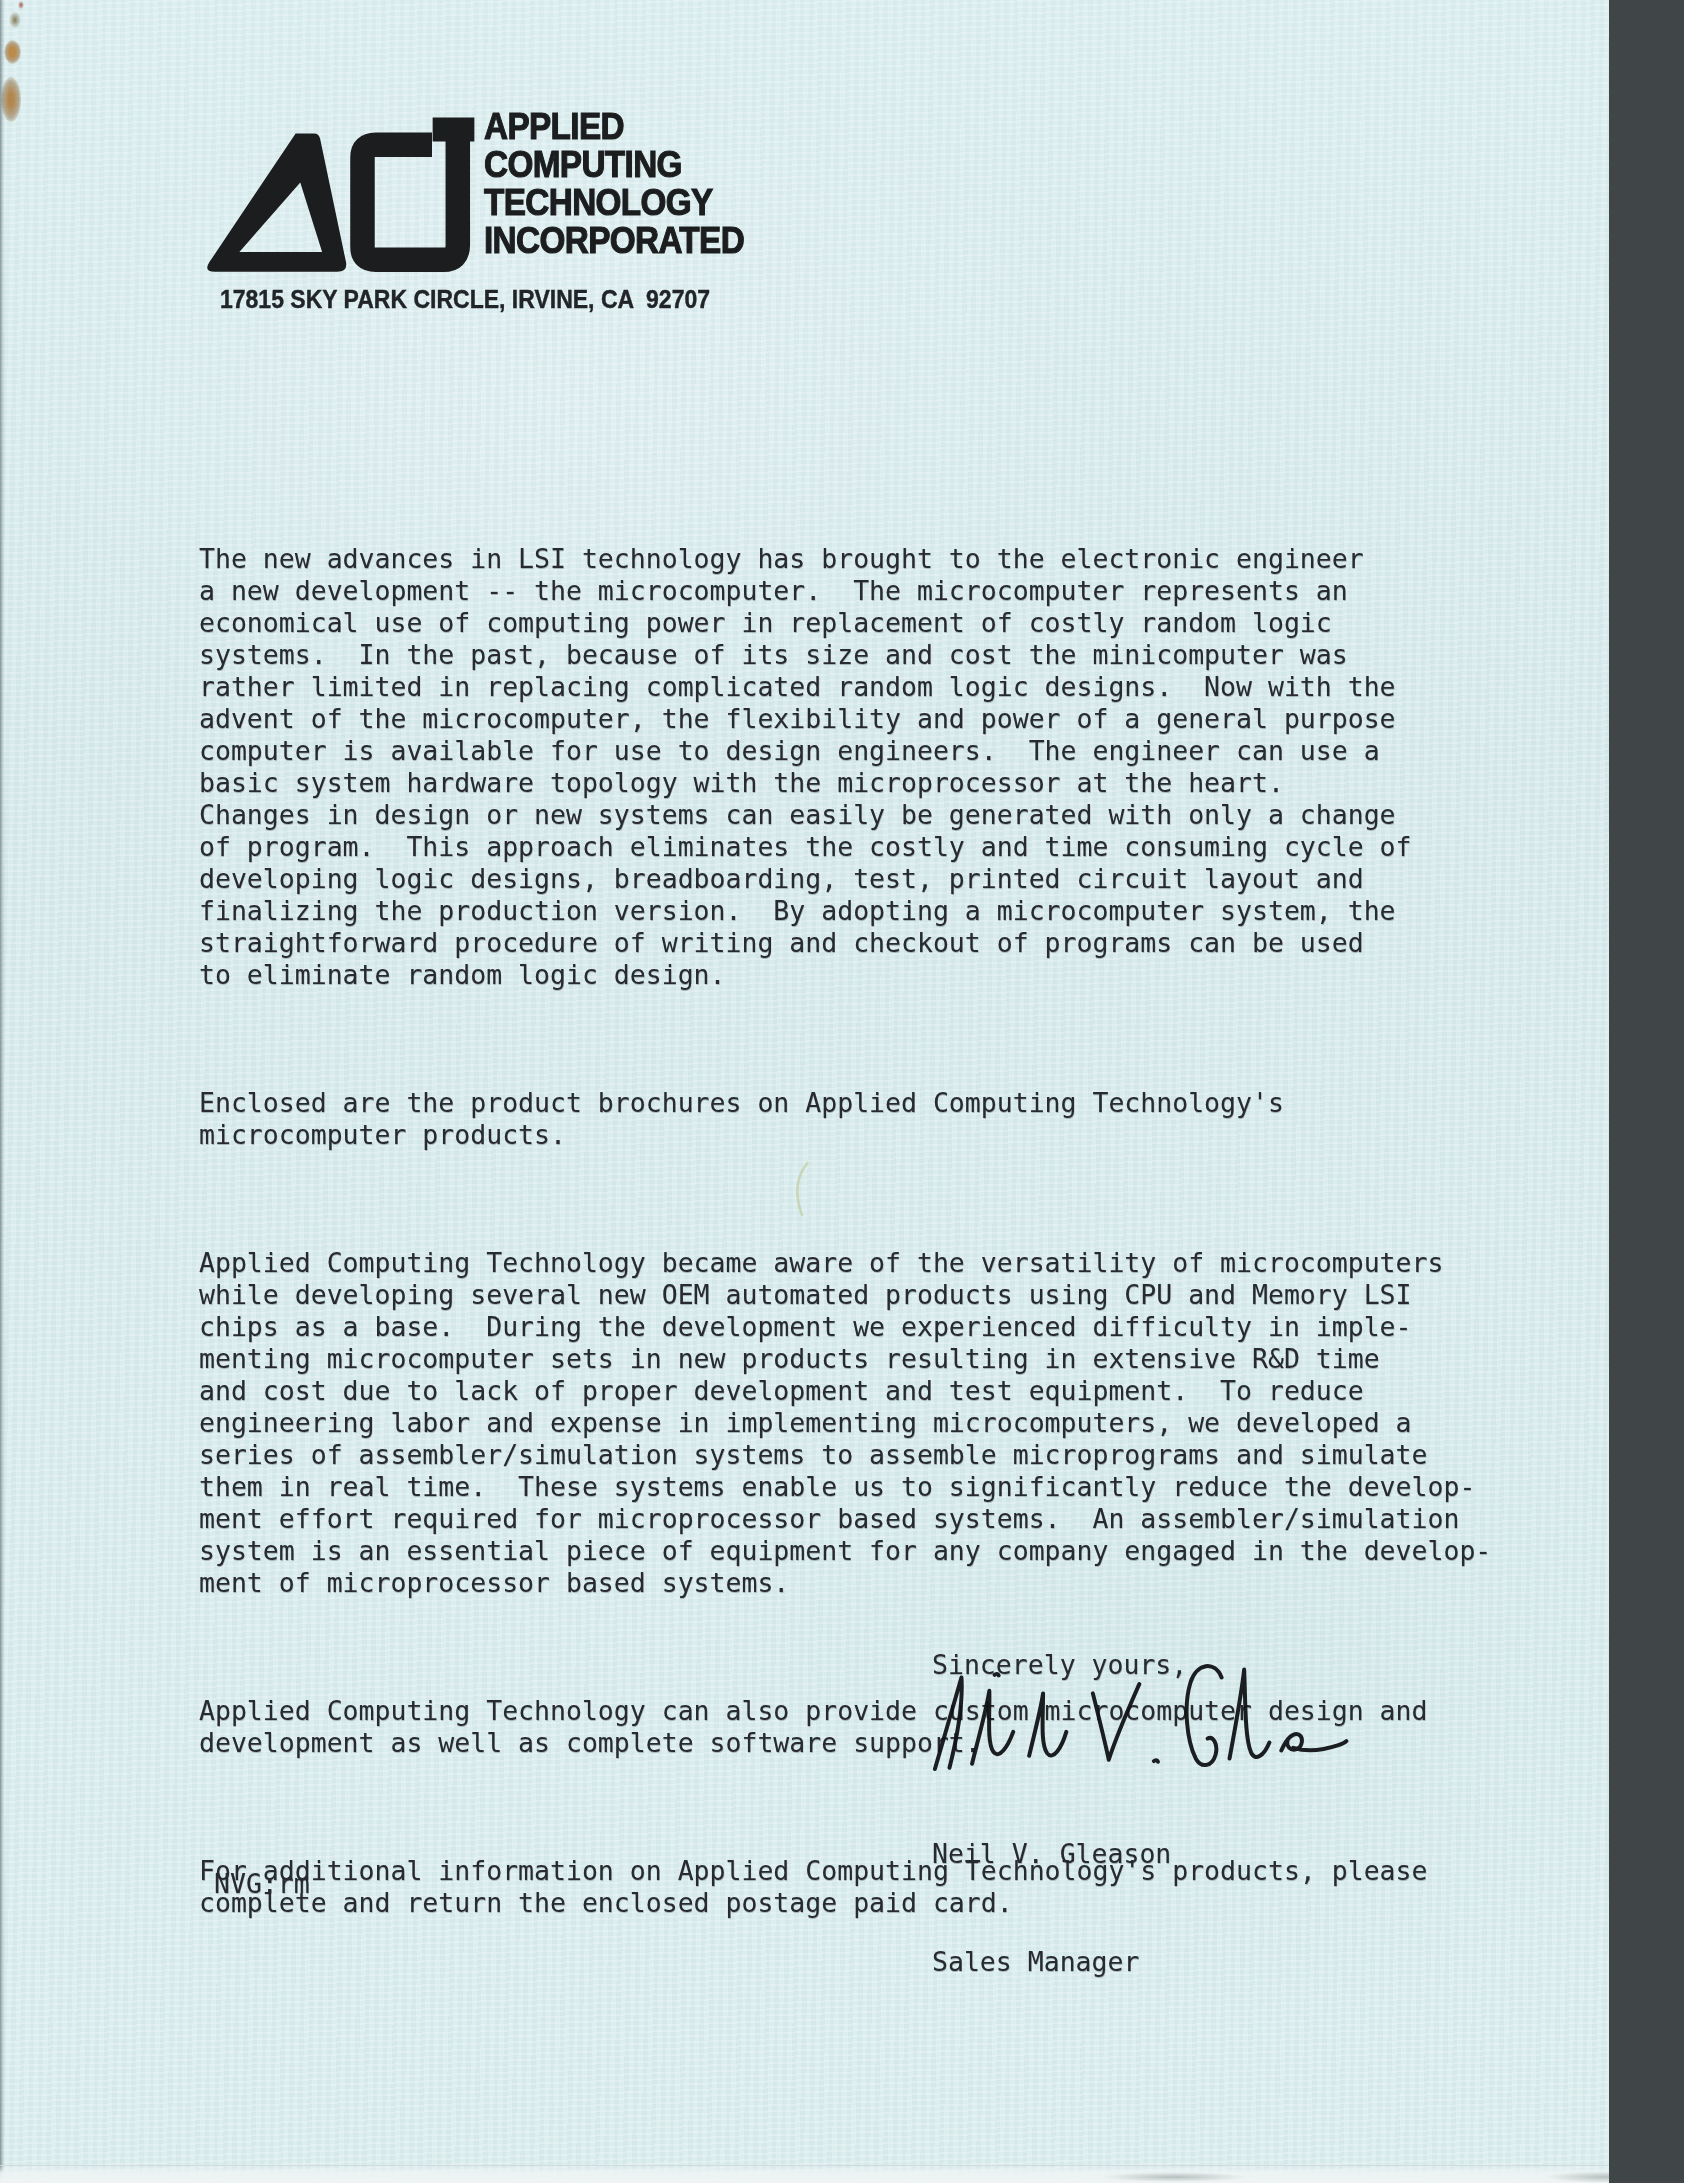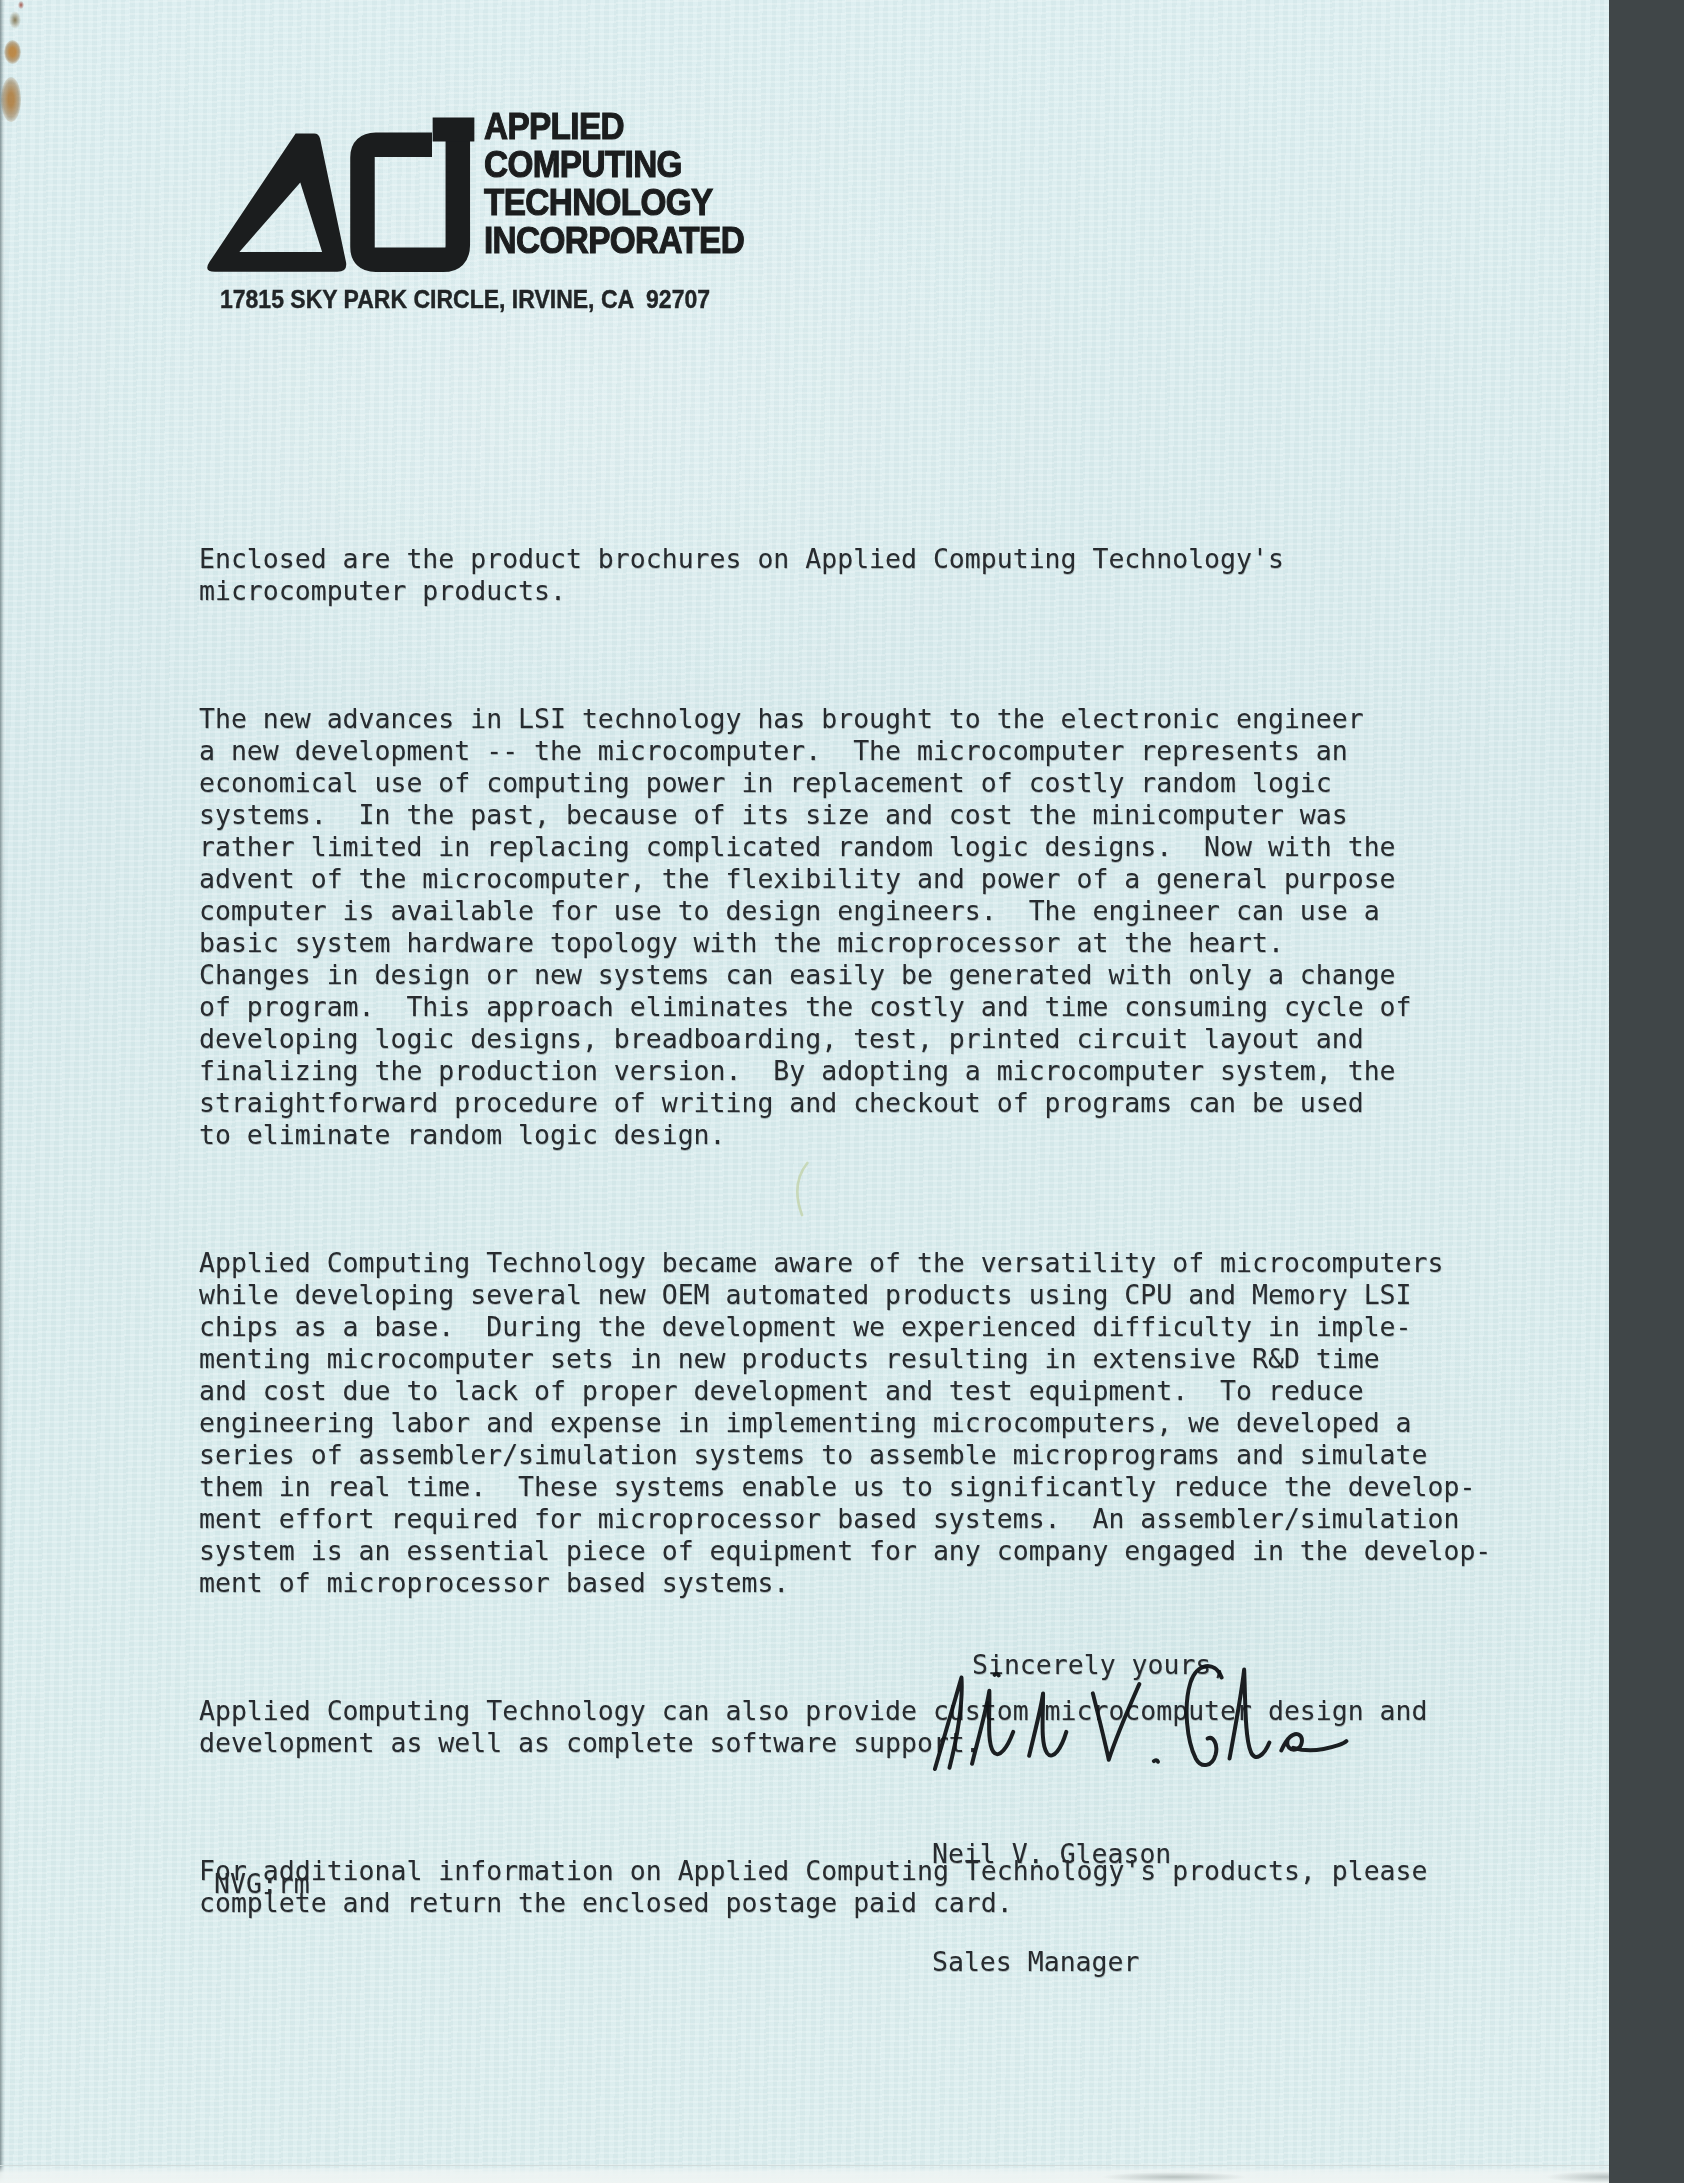--- a/index.html
+++ b/index.html
@@ -86,21 +86,21 @@
   .letter-body {
     position: absolute; left: 199px; top: 479px;
     font-size: 26.5px; line-height: 32px;
     color: #272b2f;
     text-shadow: 0.4px 0.5px 0 rgba(39,43,47,0.28);
     white-space: pre;
   }
   .letter-body p { margin: 0 0 32px 0; }
 
   .valediction {
-    position: absolute; left: 972px; top: 1649px;
+    position: absolute; left: 932px; top: 1649px;
     font-size: 26.5px; line-height: 32px; color: #272b2f;
     text-shadow: 0.4px 0.5px 0 rgba(39,43,47,0.28);
     white-space: pre;
   }
 
   .signature { position: absolute; left: 915px; top: 1611px; }
 
   .signer {
     position: absolute; left: 932px; top: 1764px;
     font-size: 26.5px; line-height: 36px; color: #272b2f;
@@ -148,36 +148,36 @@
       <div>APPLIED</div>
       <div>COMPUTING</div>
       <div>TECHNOLOGY</div>
       <div>INCORPORATED</div>
     </div>
 
     <div class="address">17815 SKY PARK CIRCLE, IRVINE, CA  92707</div>
   </header>
 
   <main class="letter-body">
-    <p>Enclosed are the product brochures on Applied Computing Technology's
-microcomputer products.</p>
     <p>The new advances in LSI technology has brought to the electronic engineer
 a new development -- the microcomputer.  The microcomputer represents an
 economical use of computing power in replacement of costly random logic
 systems.  In the past, because of its size and cost the minicomputer was
 rather limited in replacing complicated random logic designs.  Now with the
 advent of the microcomputer, the flexibility and power of a general purpose
 computer is available for use to design engineers.  The engineer can use a
 basic system hardware topology with the microprocessor at the heart.
 Changes in design or new systems can easily be generated with only a change
 of program.  This approach eliminates the costly and time consuming cycle of
 developing logic designs, breadboarding, test, printed circuit layout and
 finalizing the production version.  By adopting a microcomputer system, the
 straightforward procedure of writing and checkout of programs can be used
 to eliminate random logic design.</p>
+    <p>Enclosed are the product brochures on Applied Computing Technology's
+microcomputer products.</p>
     <p>Applied Computing Technology became aware of the versatility of microcomputers
 while developing several new OEM automated products using CPU and Memory LSI
 chips as a base.  During the development we experienced difficulty in imple-
 menting microcomputer sets in new products resulting in extensive R&amp;D time
 and cost due to lack of proper development and test equipment.  To reduce
 engineering labor and expense in implementing microcomputers, we developed a
 series of assembler/simulation systems to assemble microprograms and simulate
 them in real time.  These systems enable us to significantly reduce the develop-
 ment effort required for microprocessor based systems.  An assembler/simulation
 system is an essential piece of equipment for any company engaged in the develop-

